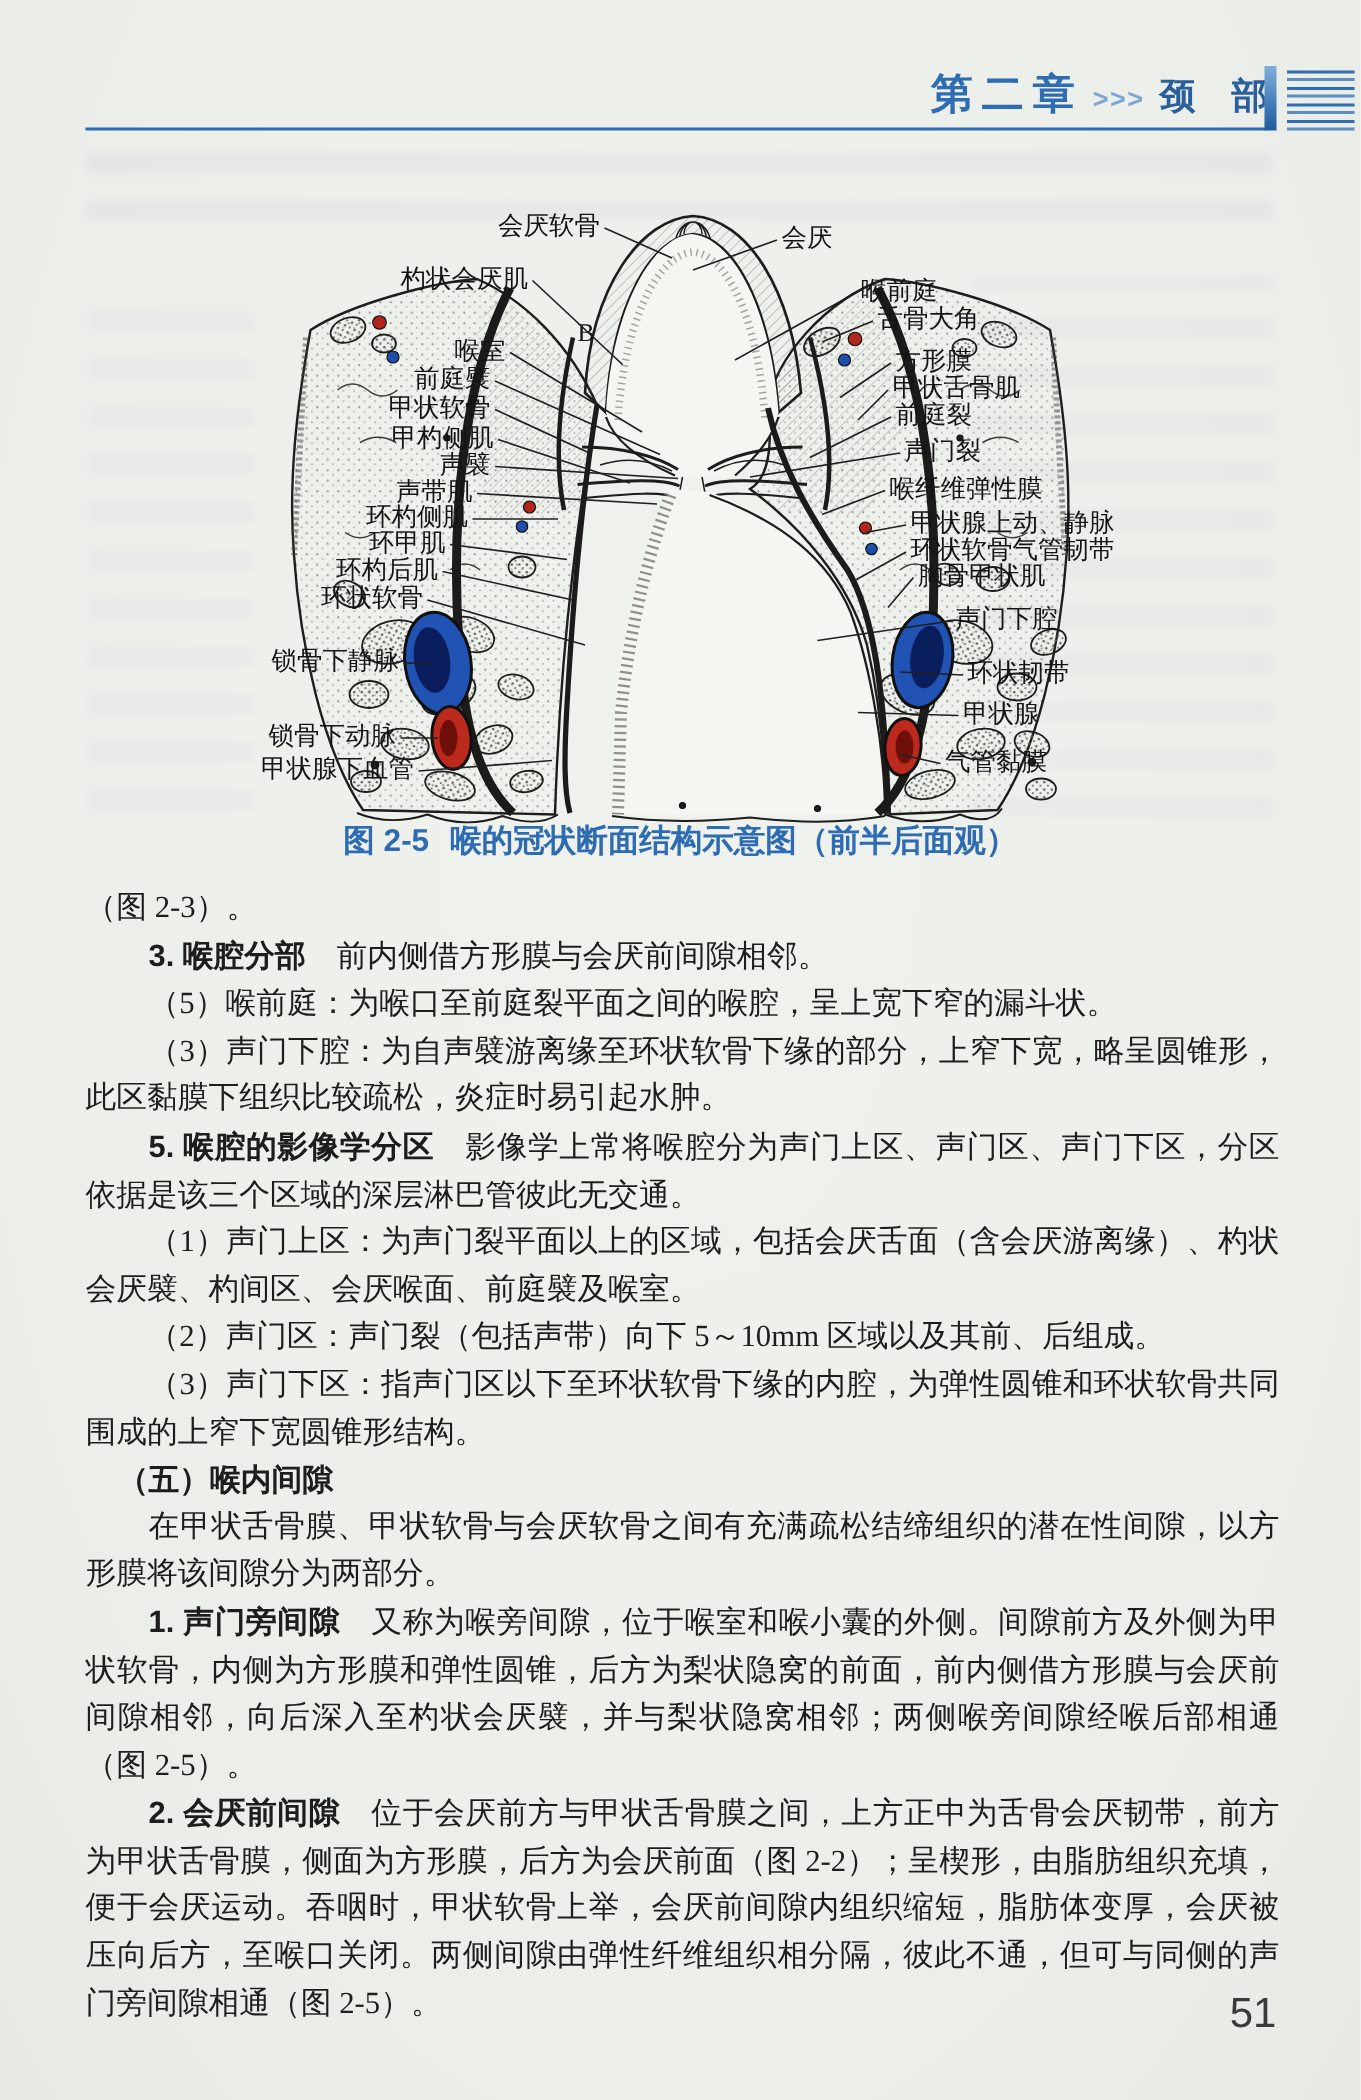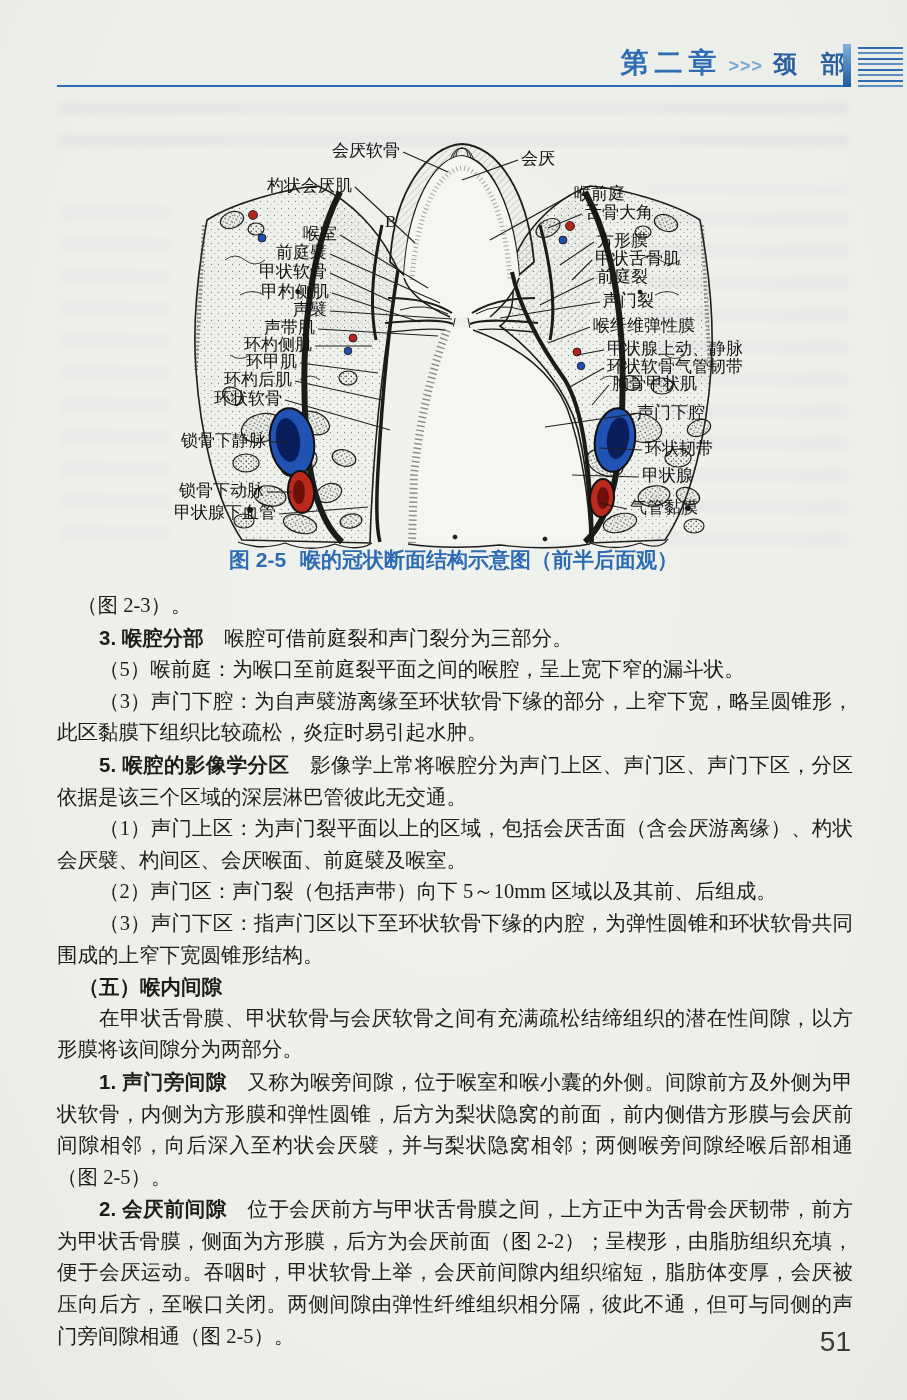--- a/index.html
+++ b/index.html
@@ -38,21 +38,21 @@
   .fig-svg .leaders line{stroke:#1f1f1f; stroke-width:1.1;}
   .fig-caption{position:absolute; left:0; top:546px; width:907px; text-align:center;
     font-family:"Liberation Sans","DejaVu Sans",sans-serif;
     font-size:21px; font-weight:700; color:#2d6bb3;}
   .fig-caption .cap-t{margin-left:14px;}
 
   
   .body-text{position:absolute; left:57px; top:590px; width:796px;
     font-size:20.5px; line-height:31.6px; text-align:justify;}
   .para{margin:0; text-indent:2.05em;}
-  .para.noind{text-indent:0;margin-left:20px;}
+  .para.noind{text-indent:0;}
   .para.subhead{text-indent:1.05em; font-weight:700;
     font-family:"Liberation Sans","DejaVu Sans",sans-serif;}
   .lead{font-weight:700; font-family:"Liberation Sans","DejaVu Sans",sans-serif;}
 
   .page-num{position:absolute; top:1326px; right:56px; font-size:28px; color:#3a3a3a;
     font-family:"Liberation Sans","DejaVu Sans",sans-serif;}
 </style>
 </head>
 <body>
 
@@ -282,21 +282,21 @@
       <text x="630" y="383">气管黏膜</text>
     </g>
   </svg>
 
   <div class="fig-caption">
     <span class="cap-p">图 2-5</span><span class="cap-t">喉的冠状断面结构示意图（前半后面观）</span>
   </div>
 
   <div class="body-text">
     <p class="para noind"><span>（图 2-3）。</span></p>
-    <p class="para"><span class="lead">3. 喉腔分部</span><span>　喉腔可借前庭裂和声门裂分为三部分。</span></p>
+    <p class="para"><span class="lead">3. 喉腔分部</span><span>　前内侧借方形膜与会厌前间隙相邻。</span></p>
     <p class="para"><span>（5）喉前庭：为喉口至前庭裂平面之间的喉腔，呈上宽下窄的漏斗状。</span></p>
     <p class="para"><span>（3）声门下腔：为自声襞游离缘至环状软骨下缘的部分，上窄下宽，略呈圆锥形，此区黏膜下组织比较疏松，炎症时易引起水肿。</span></p>
     <p class="para"><span class="lead">5. 喉腔的影像学分区</span><span>　影像学上常将喉腔分为声门上区、声门区、声门下区，分区依据是该三个区域的深层淋巴管彼此无交通。</span></p>
     <p class="para"><span>（1）声门上区：为声门裂平面以上的区域，包括会厌舌面（含会厌游离缘）、杓状会厌襞、杓间区、会厌喉面、前庭襞及喉室。</span></p>
     <p class="para"><span>（2）声门区：声门裂（包括声带）向下 5～10mm 区域以及其前、后组成。</span></p>
     <p class="para"><span>（3）声门下区：指声门区以下至环状软骨下缘的内腔，为弹性圆锥和环状软骨共同围成的上窄下宽圆锥形结构。</span></p>
     <p class="para subhead"><span>（五）喉内间隙</span></p>
     <p class="para"><span>在甲状舌骨膜、甲状软骨与会厌软骨之间有充满疏松结缔组织的潜在性间隙，以方形膜将该间隙分为两部分。</span></p>
     <p class="para"><span class="lead">1. 声门旁间隙</span><span>　又称为喉旁间隙，位于喉室和喉小囊的外侧。间隙前方及外侧为甲状软骨，内侧为方形膜和弹性圆锥，后方为梨状隐窝的前面，前内侧借方形膜与会厌前间隙相邻，向后深入至杓状会厌襞，并与梨状隐窝相邻；两侧喉旁间隙经喉后部相通（图 2-5）。</span></p>
     <p class="para"><span class="lead">2. 会厌前间隙</span><span>　位于会厌前方与甲状舌骨膜之间，上方正中为舌骨会厌韧带，前方为甲状舌骨膜，侧面为方形膜，后方为会厌前面（图 2-2）；呈楔形，由脂肪组织充填，便于会厌运动。吞咽时，甲状软骨上举，会厌前间隙内组织缩短，脂肪体变厚，会厌被压向后方，至喉口关闭。两侧间隙由弹性纤维组织相分隔，彼此不通，但可与同侧的声门旁间隙相通（图 2-5）。</span></p>

